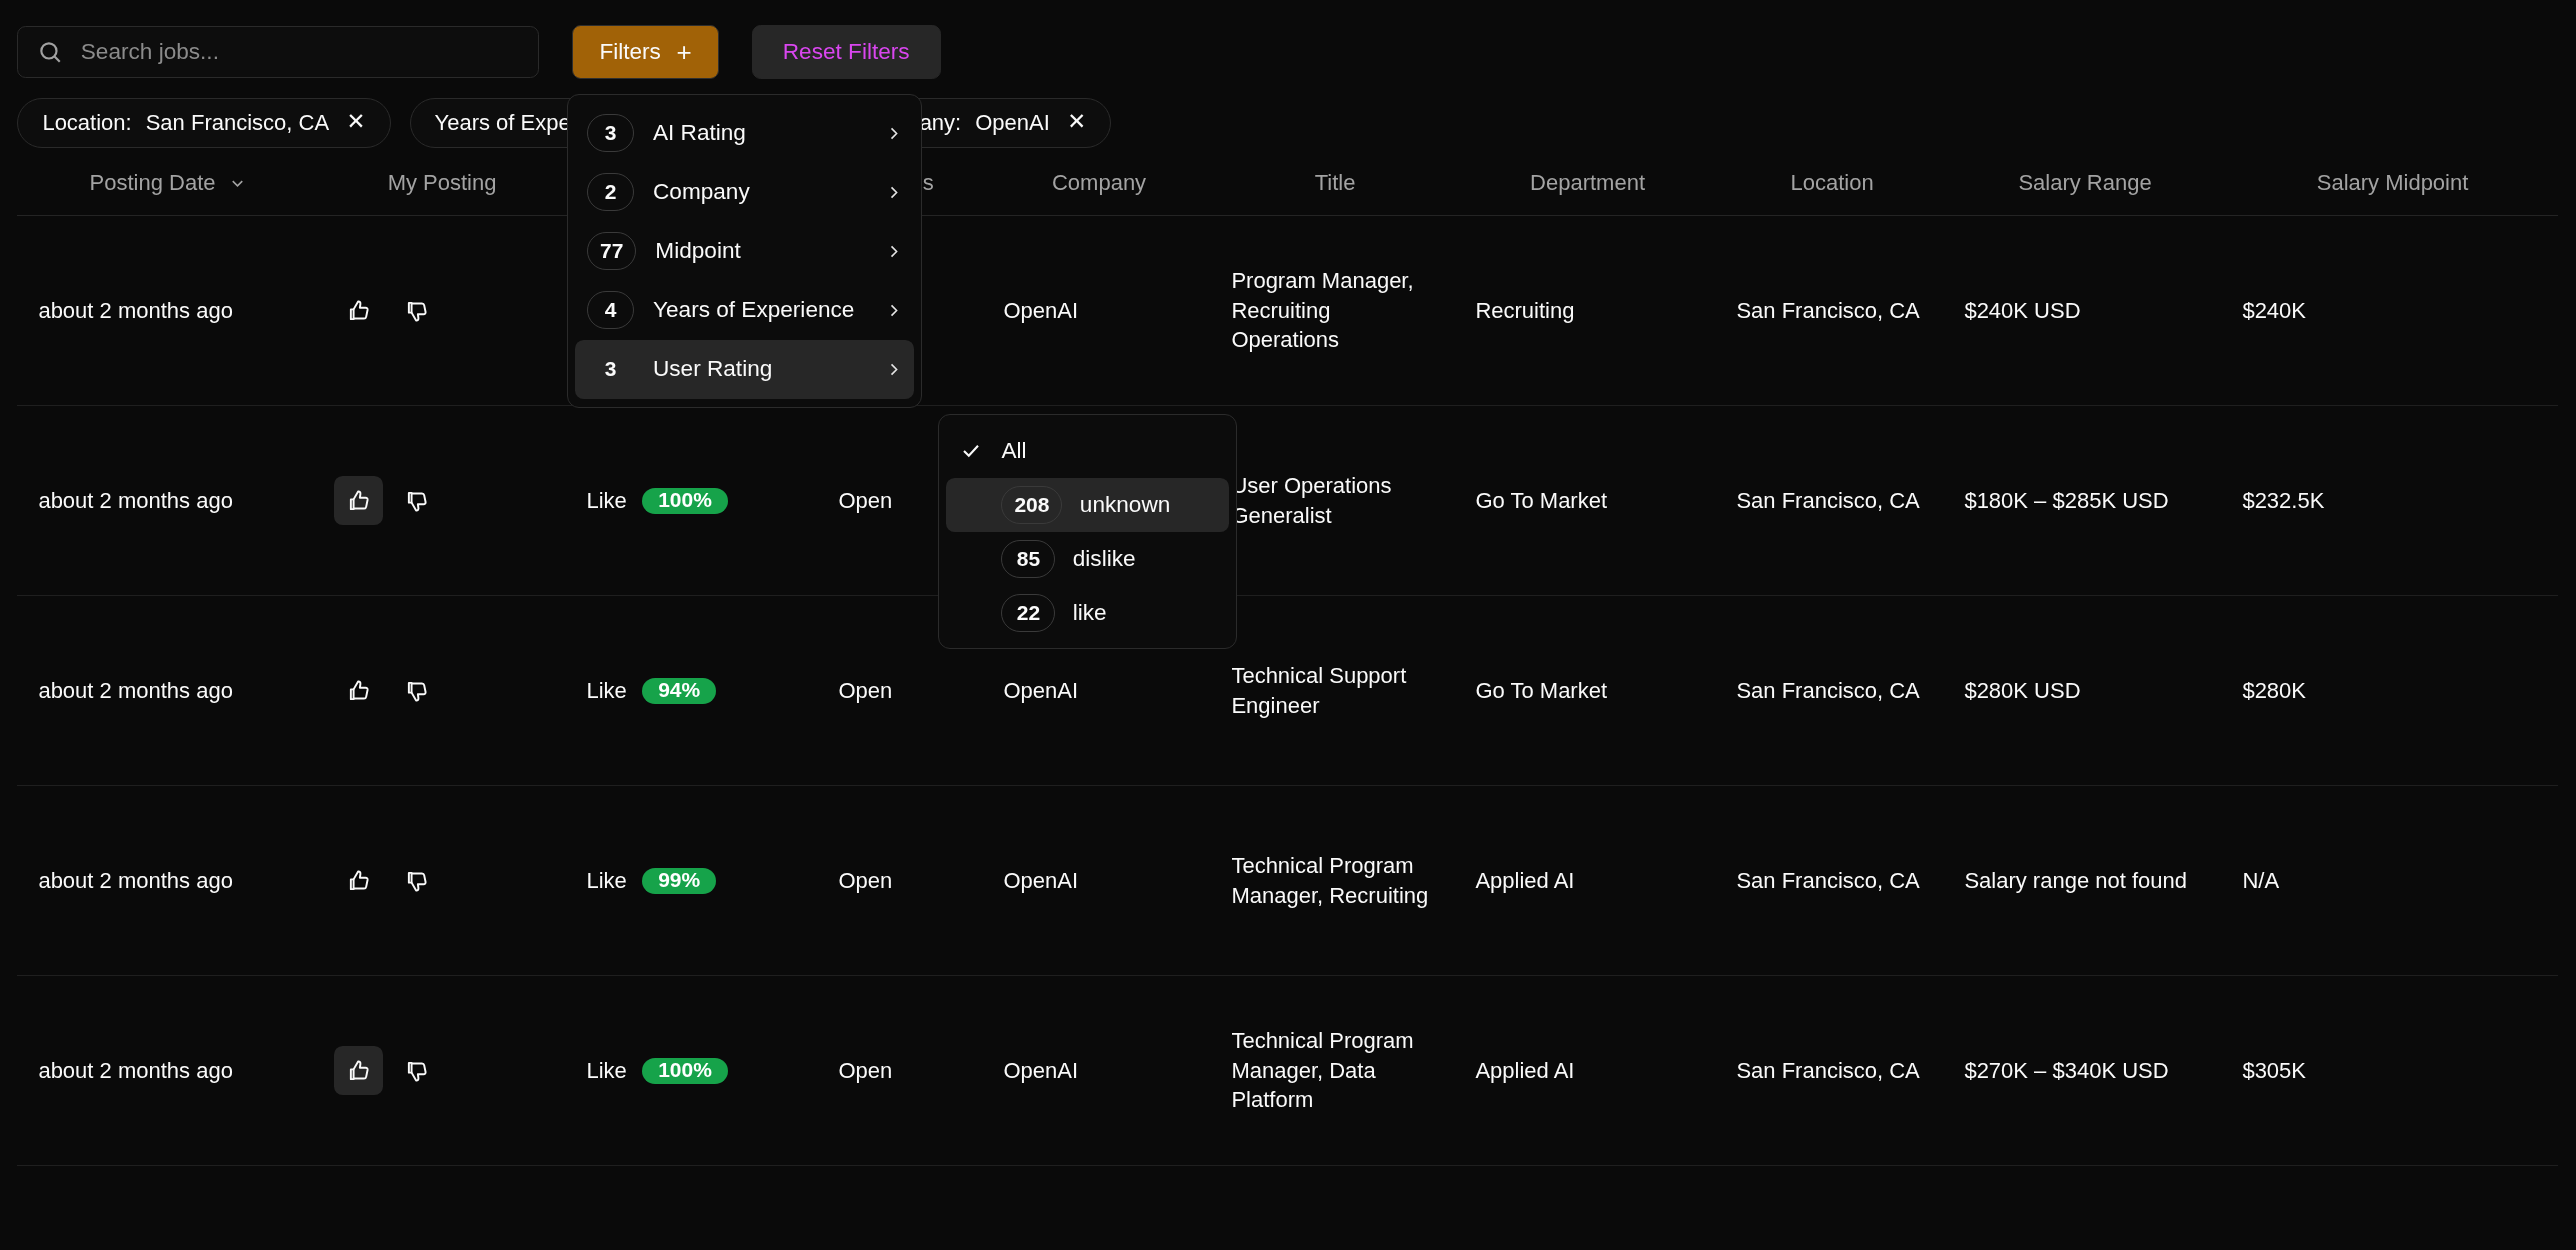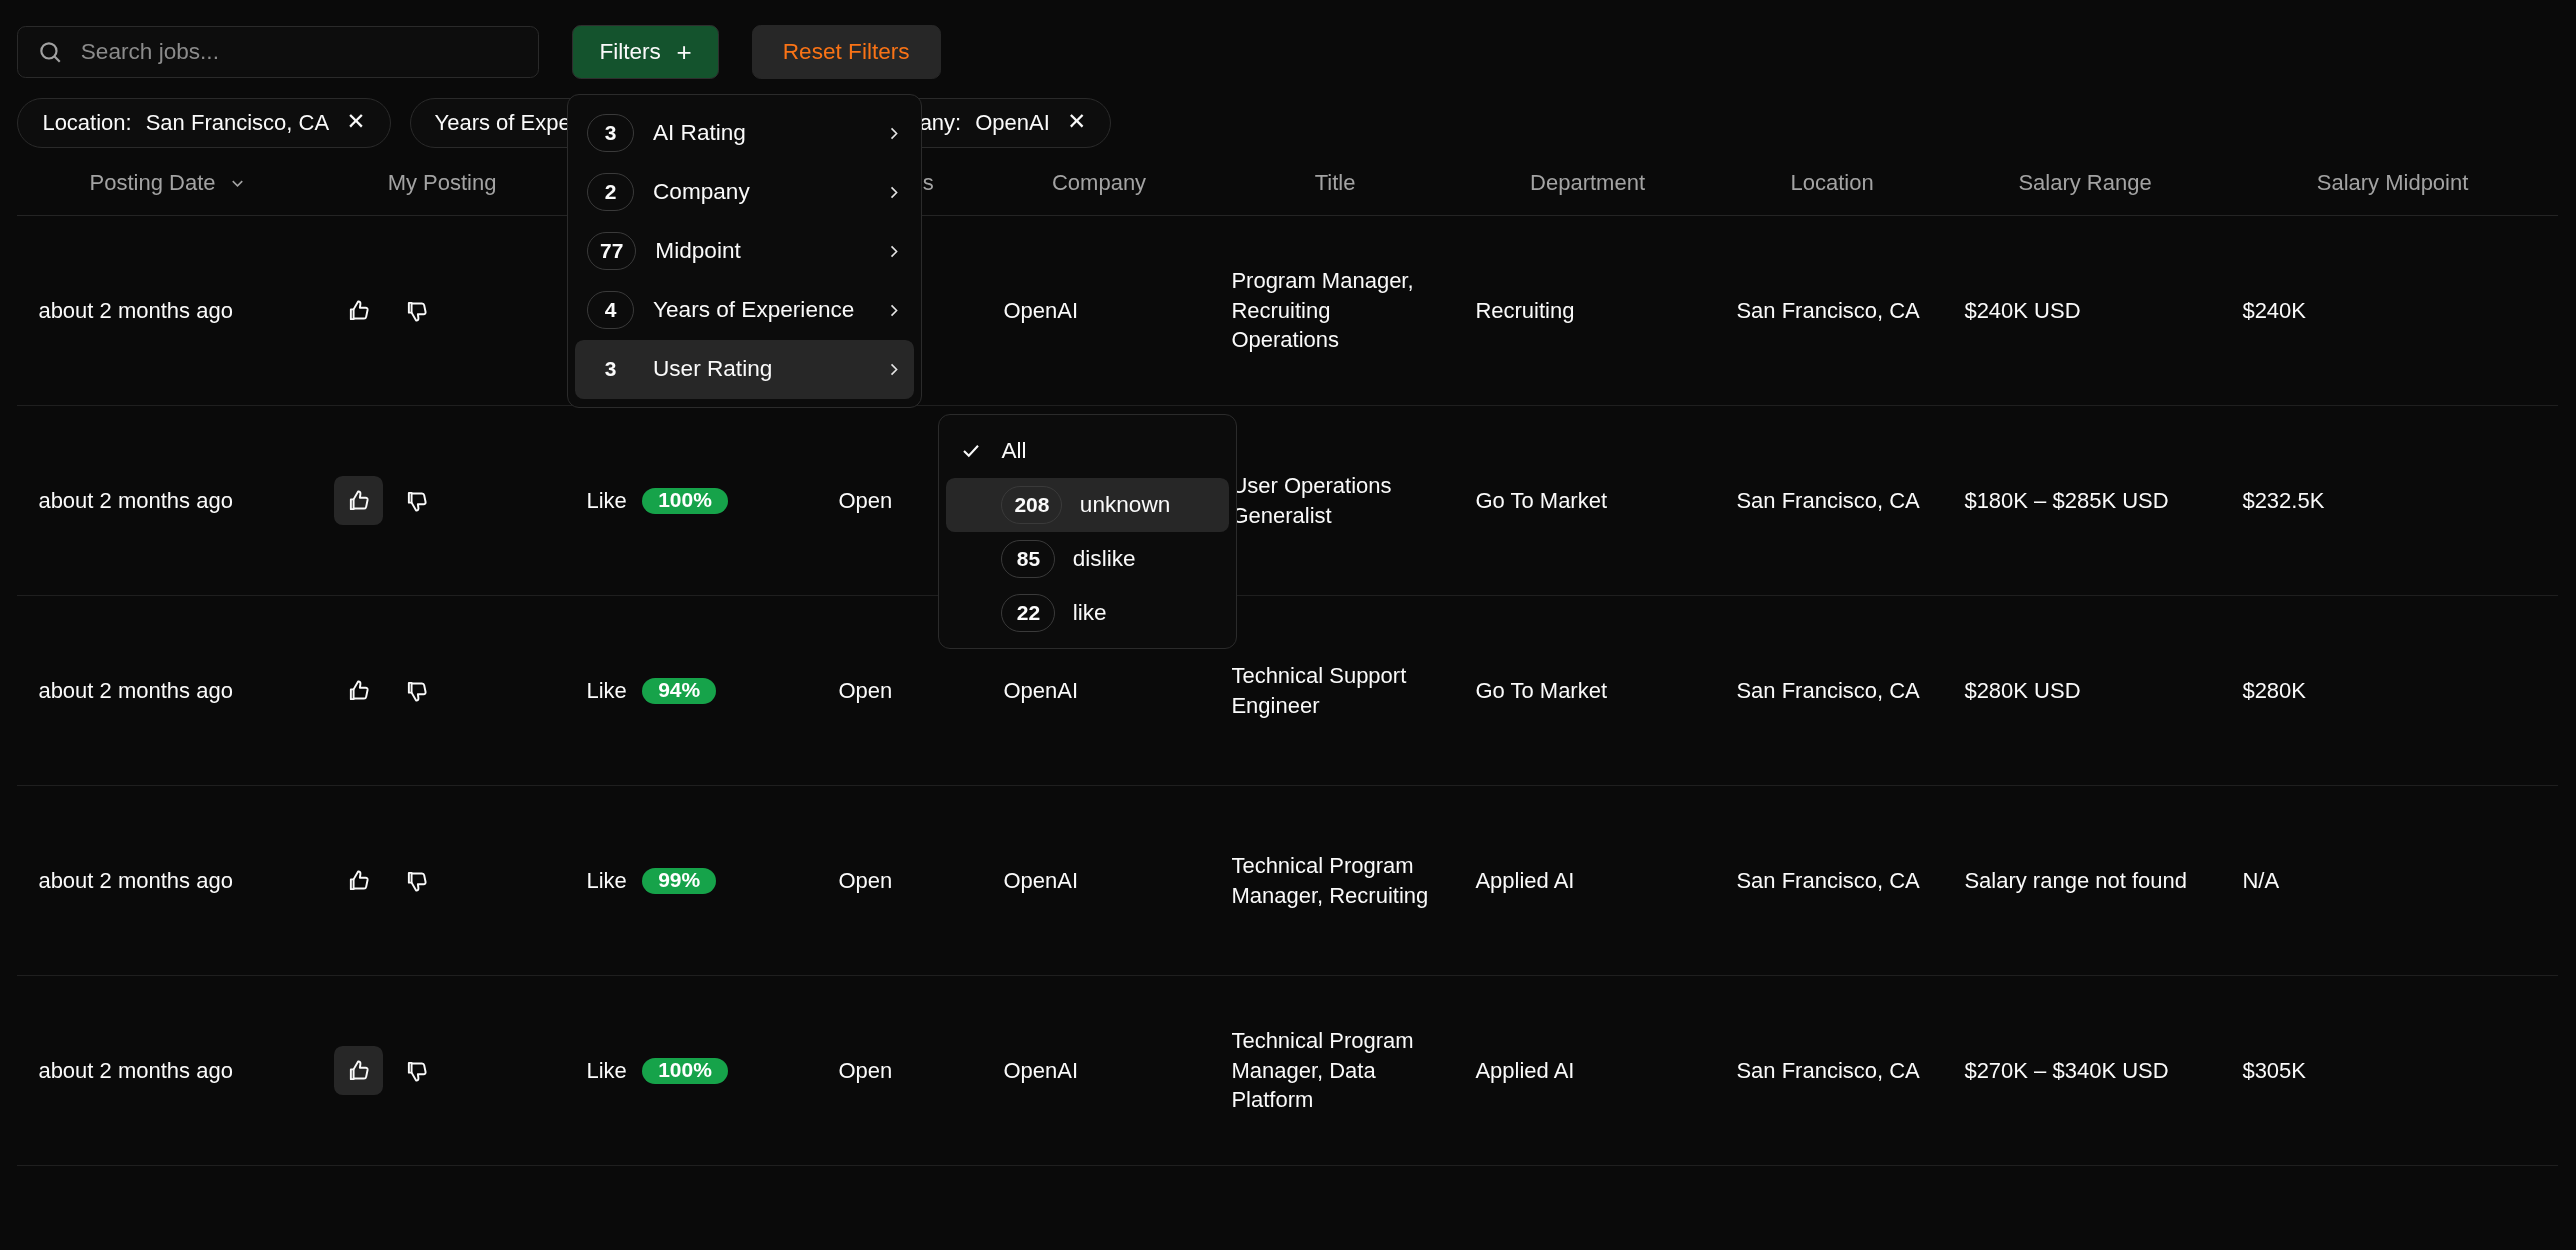--- a/index.html
+++ b/index.html
@@ -33,25 +33,25 @@
   }
   .search-box input::placeholder { color: #8b8b8b; }
 
   .btn {
     display: inline-flex; align-items: center; justify-content: center; gap: 15.7px;
     height: 54px; border-radius: 8.7px;
     font-size: 22.6px; font-family: "Liberation Sans", sans-serif;
     cursor: pointer; white-space: nowrap;
   }
   .btn-filters {
-    background: #14532d; border: 0.9px solid #2e2e2e; color: #fafafa;
+    background: #a16207; border: 0.9px solid #2e2e2e; color: #fafafa;
     padding: 0 26px;
   }
   .btn-reset {
-    background: #272727; border: 0.9px solid #272727; color: #f97316;
+    background: #272727; border: 0.9px solid #272727; color: #d946ef;
     padding: 0 30px;
   }
   .plus { font-size: 26px; line-height: 1; color: #fafafa; }
 
   
   .chips {
     display: flex; align-items: center; gap: 19px;
     padding: 7px 17.4px 0 17.4px;
     height: 64px;
   }

